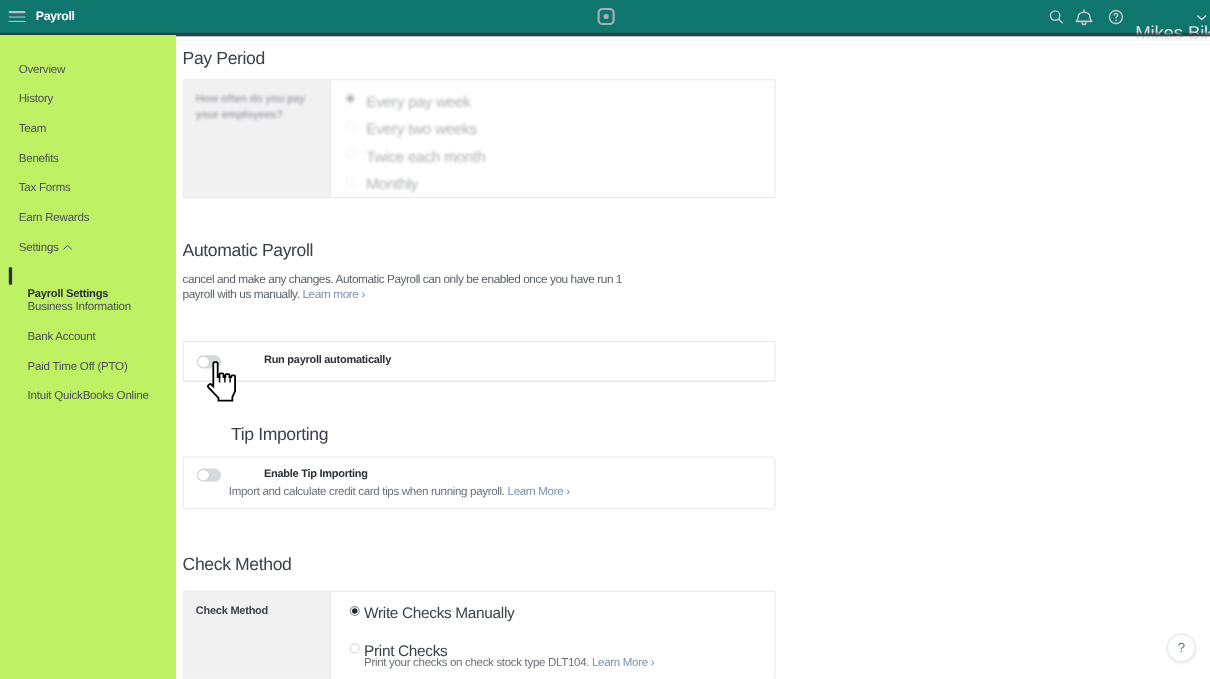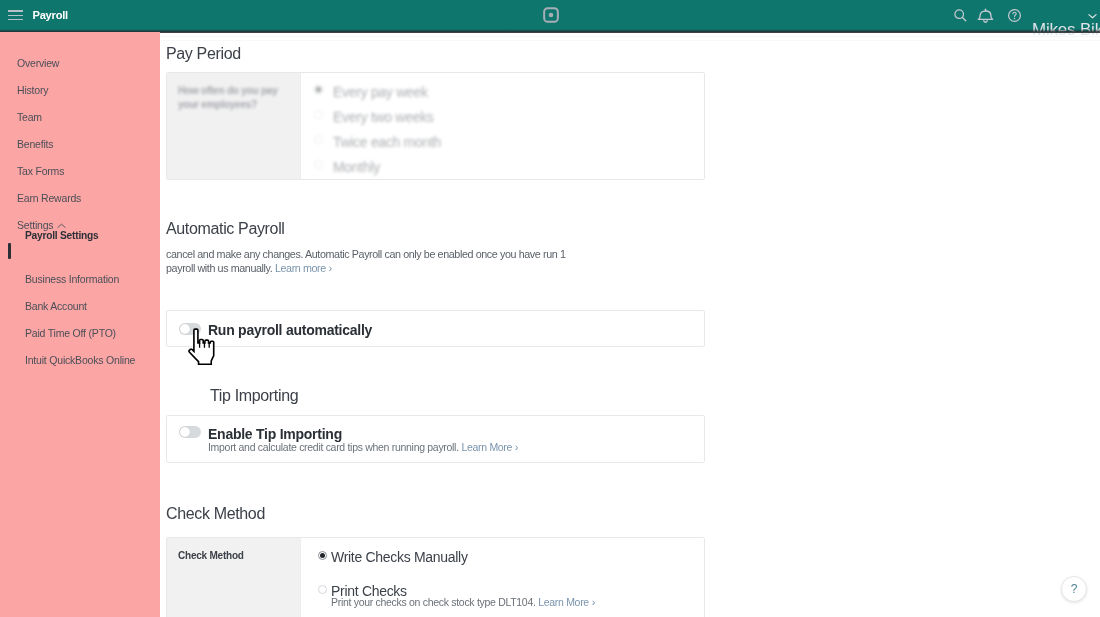--- a/index.html
+++ b/index.html
@@ -13,21 +13,21 @@
   .under2{position:absolute;left:0;top:40px;width:1100px;height:1px;background:#f7f8f9;}
   .burger{position:absolute;left:8px;top:10.4px;width:14.5px;height:10px;}
   .burger i{display:block;height:1.2px;background:#b9c0c8;margin-bottom:3.1px;}
   .app-title{transform:translateZ(0);position:absolute;left:32.5px;top:9px;font-size:11.2px;font-weight:bold;color:#ffffff;letter-spacing:-0.28px;}
   .center-logo{position:absolute;left:542px;top:6px;width:18px;height:18px;filter:blur(.7px);}
   .tb-ic{position:absolute;width:15px;height:15px;display:block;color:#c2c8cf;top:8px;}
   .acct{transform:translateZ(0);position:absolute;left:1032px;top:20px;font-size:17px;color:#dfe3e8;letter-spacing:-0.2px;white-space:nowrap;}
   .acct-chev{position:absolute;left:1088px;top:13px;}
 
   
-  .sidebar{position:absolute;left:0;top:32px;width:160px;height:585px;background:#fca5a5;transform:translateZ(0);}
+  .sidebar{position:absolute;left:0;top:32px;width:160px;height:585px;background:#bef264;transform:translateZ(0);}
   .nav-item{transform:translateZ(0);position:absolute;left:17px;font-size:10.5px;color:#4a4f57;white-space:nowrap;letter-spacing:-0.2px;}
   .nav-sub{transform:translateZ(0);position:absolute;left:25px;font-size:10.5px;color:#4a4f57;white-space:nowrap;letter-spacing:-0.2px;}
   .nav-sub.active{font-weight:bold;color:#2b2f36;font-size:10.2px;letter-spacing:-0.22px;}
   .active-bar{position:absolute;left:8px;width:2.5px;height:16px;background:#2b2f36;border-radius:1px;}
   .caret{display:inline-block;margin-left:4px;}
 
   
   .sec-title{position:absolute;font-size:16px;color:#3c4149;letter-spacing:-0.35px;white-space:nowrap;}
   .panel{position:absolute;left:166px;background:#fff;border:1px solid #e7e8ea;border-radius:2px;box-sizing:border-box;}
   .panel-l{position:absolute;left:0;top:0;bottom:0;width:134px;background:#f1f1f2;border-right:1px solid #eceded;box-sizing:border-box;}
@@ -42,21 +42,21 @@
   .rsub{position:absolute;font-size:10.5px;color:#6b7178;white-space:nowrap;letter-spacing:-0.3px;}
 
   .para{position:absolute;font-size:10.75px;color:#5b6169;line-height:14px;width:460px;letter-spacing:-0.4px;white-space:nowrap;}
   .lnk{color:#7a94ad;}
   .rsub,.ropt,.sec-title,.panel-label,.tg-label,.para,.helpbtn span{transform:translateZ(0);}
   .lnk .chev{font-size:11px;}
 
   .toggle{position:absolute;width:21.5px;height:12px;background:#d7dadd;border-radius:6px;}
   .toggle:after{content:"";position:absolute;left:1px;top:1px;width:10px;height:10px;border-radius:50%;background:#fff;
                 box-shadow:0 0 1px rgba(0,0,0,.25);}
-  .tg-label{position:absolute;font-size:14px;font-weight:bold;color:#2b2f36;white-space:nowrap;letter-spacing:-0.25px;}
+  .tg-label{position:absolute;font-size:10.0px;font-weight:bold;color:#2b2f36;white-space:nowrap;letter-spacing:-0.25px;margin-left:32px;}
   .tg-sub{transform:translateZ(0);position:absolute;font-size:10.5px;color:#6b7178;white-space:nowrap;letter-spacing:-0.3px;}
 
   .helpbtn{position:absolute;left:1061px;top:576px;width:24px;height:24px;border-radius:50%;background:#fff;
            border:1px solid #e3e5e8;box-shadow:0 1px 3px rgba(0,0,0,.10);}
   .helpbtn span{position:absolute;left:0;top:0;width:24px;height:24px;line-height:24px;text-align:center;
                 font-size:12px;font-weight:normal;color:#4d7e91;}
 
   .cursor{position:absolute;left:184px;top:326px;width:33px;height:41px;}
 </style>
 </head>
@@ -105,21 +105,21 @@
 <div class="sidebar" id="sidebar">
     <div class="nav-item" style="top: 25px;"><span>Overview</span></div>
     <div class="nav-item" style="top: 52px;"><span>History</span></div>
     <div class="nav-item" style="top: 79px;"><span>Team</span></div>
     <div class="nav-item" style="top: 106px;"><span>Benefits</span></div>
     <div class="nav-item" style="top: 133px;"><span>Tax Forms</span></div>
     <div class="nav-item" style="top: 160px;"><span>Earn Rewards</span></div>
     <div class="nav-item" style="top: 187px;"><span>Settings</span><svg viewBox="0 0 10 6" width="9" height="6" class="caret">
         <path d="M1 4.6 5 1 9 4.6" fill="none" stroke="#4a4f57" stroke-width="1" stroke-linecap="round" stroke-linejoin="round"></path>
       </svg></div>
-    <div class="nav-sub active" style="top: 198px;">Payroll Settings</div>
+    <div class="nav-sub active" style="top: 230px;">Payroll Settings</div>
     <div class="active-bar" style="top: 211px;"></div>
     <div class="nav-sub" style="top: 241px;">Business Information</div>
     <div class="nav-sub" style="top: 268px;">Bank Account</div>
     <div class="nav-sub" style="top: 295px;">Paid Time Off (PTO)</div>
     <div class="nav-sub" style="top: 322px;">Intuit QuickBooks Online</div>
   </div>
 
 <div class="sec-title" style="left:166px;top:45px;">Pay Period</div>
 
 <div class="panel" style="left:166px;top:72px;width:539px;height:108px;">

